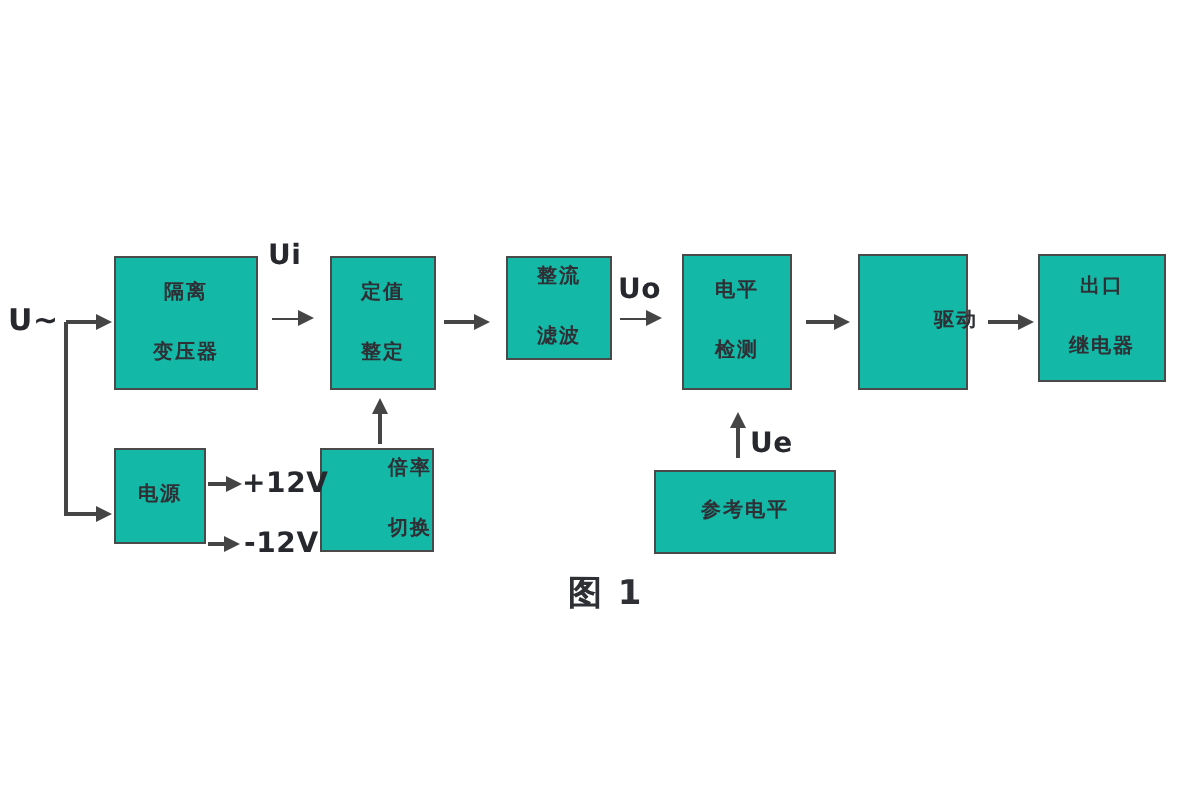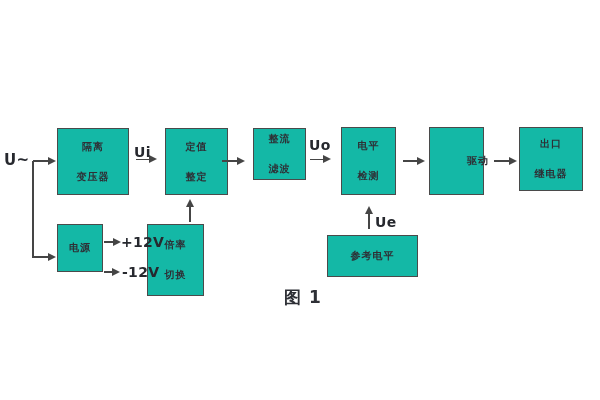--- a/index.html
+++ b/index.html
@@ -38,21 +38,21 @@
 </head>
 <body>
 
 <div class="canvas">
 
   <div class="box two" style="left:57px; top:128px; width:72px; height:67px;">
     <span class="bl">隔离</span>
     <span class="bl">变压器</span>
   </div>
 
-  <div class="box two" style="left:165px; top:128px; width:63px; height:67px;">
+  <div class="box two" style="left:165px; top:128px; width:53px; height:67px;">
     <span class="bl">定值</span>
     <span class="bl">整定</span>
   </div>
 
   <div class="box two" style="left:253px; top:128px; width:53px; height:52px;">
     <span class="bl">整流</span>
     <span class="bl">滤波</span>
   </div>
 
   <div class="box two" style="left:341px; top:127px; width:55px; height:68px;">
@@ -66,21 +66,21 @@
 
   <div class="box two" style="left:519px; top:127px; width:64px; height:64px;">
     <span class="bl">出口</span>
     <span class="bl">继电器</span>
   </div>
 
   <div class="box" style="left:57px; top:224px; width:46px; height:48px;">
     <span class="bl">电源</span>
   </div>
 
-  <div class="box two" style="left:147px; top:224px; width:57px; height:72px;">
+  <div class="box two" style="left:160px; top:224px; width:57px; height:52px;align-items:flex-end;">
     <span class="bl">倍率</span>
     <span class="bl">切换</span>
   </div>
 
   <div class="box" style="left:327px; top:235px; width:91px; height:42px;">
     <span class="bl">参考电平</span>
   </div>
 
   <div class="harrow" style="left:33px; top:160.3px; width:15px;"></div>
   <div class="vline" style="left:32.3px; top:161px; height:97px;"></div>
@@ -92,21 +92,21 @@
   <div class="harrow" style="left:403px; top:160.3px; width:14px;"></div>
   <div class="harrow" style="left:494px; top:160.3px; width:15px;"></div>
 
   <div class="harrow" style="left:104px; top:241.3px; width:9px;"></div>
   <div class="harrow" style="left:104px; top:271.3px; width:8px;"></div>
 
   <div class="varrow" style="left:189.3px; top:207px; height:15px;"></div>
   <div class="varrow" style="left:368.3px; top:214px; height:15px;"></div>
 
   <span class="sig" style="left:4px; top:152px; font-size:15px;">U~</span>
-  <span class="sig" style="left:134px; top:144px;">Ui</span>
+  <span class="sig" style="left:134px; top:120px;">Ui</span>
   <span class="sig" style="left:309px; top:137px;">Uo</span>
   <span class="sig" style="left:375px; top:214px;">Ue</span>
   <span class="sig" style="left:121px; top:234px;">+12V</span>
   <span class="sig" style="left:122px; top:264px;">-12V</span>
 
   <span class="caption" style="left:284px; top:290px;">图 1</span>
 
 </div>
 
 </body></html>

